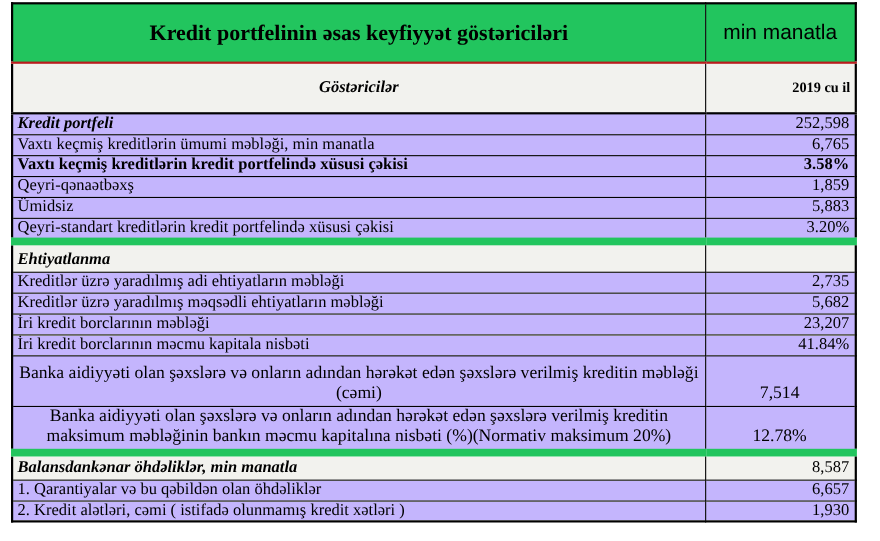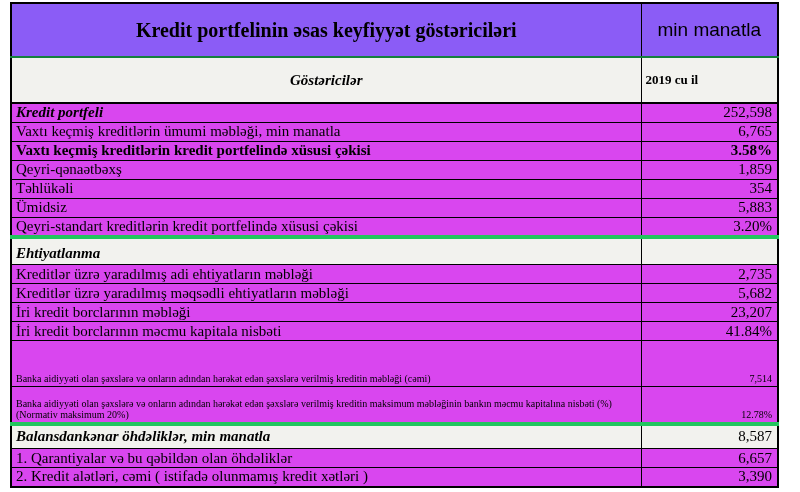--- a/index.html
+++ b/index.html
@@ -25,26 +25,26 @@
   col.c-label { width: 630px; }
   col.c-value { width: 137px; }
   td {
     border: 1px solid #000000;
     font-family: "Liberation Serif", serif;
     font-size: 15px;
     color: #000000;
     padding: 0 4px;
     vertical-align: middle;
     overflow: hidden;
-    background: #d946ef;
+    background: #c4b5fd;
   }
   
   tr.title-row td {
-    background: #8b5cf6;
-    border-bottom: 2px solid #15803d;
+    background: #22c55e;
+    border-bottom: 2px solid #b91c1c;
   }
   td.title-cell {
     text-align: center;
     font-weight: bold;
     font-size: 20px;
   }
   td.unit-cell {
     text-align: center;
     font-family: "Liberation Sans", sans-serif;
     font-size: 19px;
@@ -55,36 +55,36 @@
     background: #f2f2ee;
     border-bottom: 2px solid #000000;
   }
   td.colhead-label {
     text-align: center;
     font-weight: bold;
     font-style: italic;
     font-size: 15px;
   }
   td.colhead-year {
-    text-align: left;
+    text-align: right;
     font-weight: bold;
     font-size: 13px;
   }
   
   td.lbl { text-align: left; }
   td.val { text-align: right; padding-right: 5px; }
   tr.section td {
     font-weight: bold;
     font-style: italic;
   }
   tr.section td.val { font-style: normal; font-weight: normal; }
   tr.shaded td { background: #f2f2ee; }
-  tr.thick-top td { border-top: 4px solid #22c55e; margin-top: 28px; }
+  tr.thick-top td { border-top: 7px solid #22c55e; margin-top: 28px; }
   tr.vbottom td { vertical-align: bottom; padding-bottom: 2px; }
-  tr.long td { font-size: 10px; }
+  tr.long td { font-size: 16px; text-align: center; }
 </style>
 </head>
 <body>
 
 <div class="sheet">
   <table class="credit-table">
     <colgroup>
       <col class="c-label">
       <col class="c-value">
     </colgroup>
@@ -106,24 +106,20 @@
           <td class="lbl">Vaxtı keçmiş kreditlərin ümumi məbləği, min manatla</td>
           <td class="val">6,765</td>
         </tr>
         <tr class="" style="height: 19px; font-weight: bold;">
           <td class="lbl">Vaxtı keçmiş kreditlərin kredit portfelində xüsusi çəkisi</td>
           <td class="val">3.58%</td>
         </tr>
         <tr class="" style="height: 19px;">
           <td class="lbl">Qeyri-qənaətbəxş</td>
           <td class="val">1,859</td>
-        </tr>
-        <tr class="" style="height: 19px;">
-          <td class="lbl">Təhlükəli</td>
-          <td class="val">354</td>
         </tr>
         <tr class="" style="height: 19px;">
           <td class="lbl">Ümidsiz</td>
           <td class="val">5,883</td>
         </tr>
         <tr class="" style="height: 19px;">
           <td class="lbl">Qeyri-standart kreditlərin kredit portfelində xüsusi çəkisi</td>
           <td class="val">3.20%</td>
         </tr>
         <tr class="thick-top vbottom section shaded" style="height: 28px;">
@@ -157,17 +153,17 @@
         <tr class="thick-top section shaded" style="height: 25px;">
           <td class="lbl">Balansdankənar öhdəliklər, min manatla</td>
           <td class="val">8,587</td>
         </tr>
         <tr class="" style="height: 19px;">
           <td class="lbl">1. Qarantiyalar və bu qəbildən olan öhdəliklər</td>
           <td class="val">6,657</td>
         </tr>
         <tr class="" style="height: 19px; padding-left: 36px;">
           <td class="lbl">2. Kredit alətləri, cəmi ( istifadə olunmamış kredit xətləri )</td>
-          <td class="val">3,390</td>
+          <td class="val">1,930</td>
         </tr>
       </tbody>
   </table>
 </div>
 
 </body></html>

